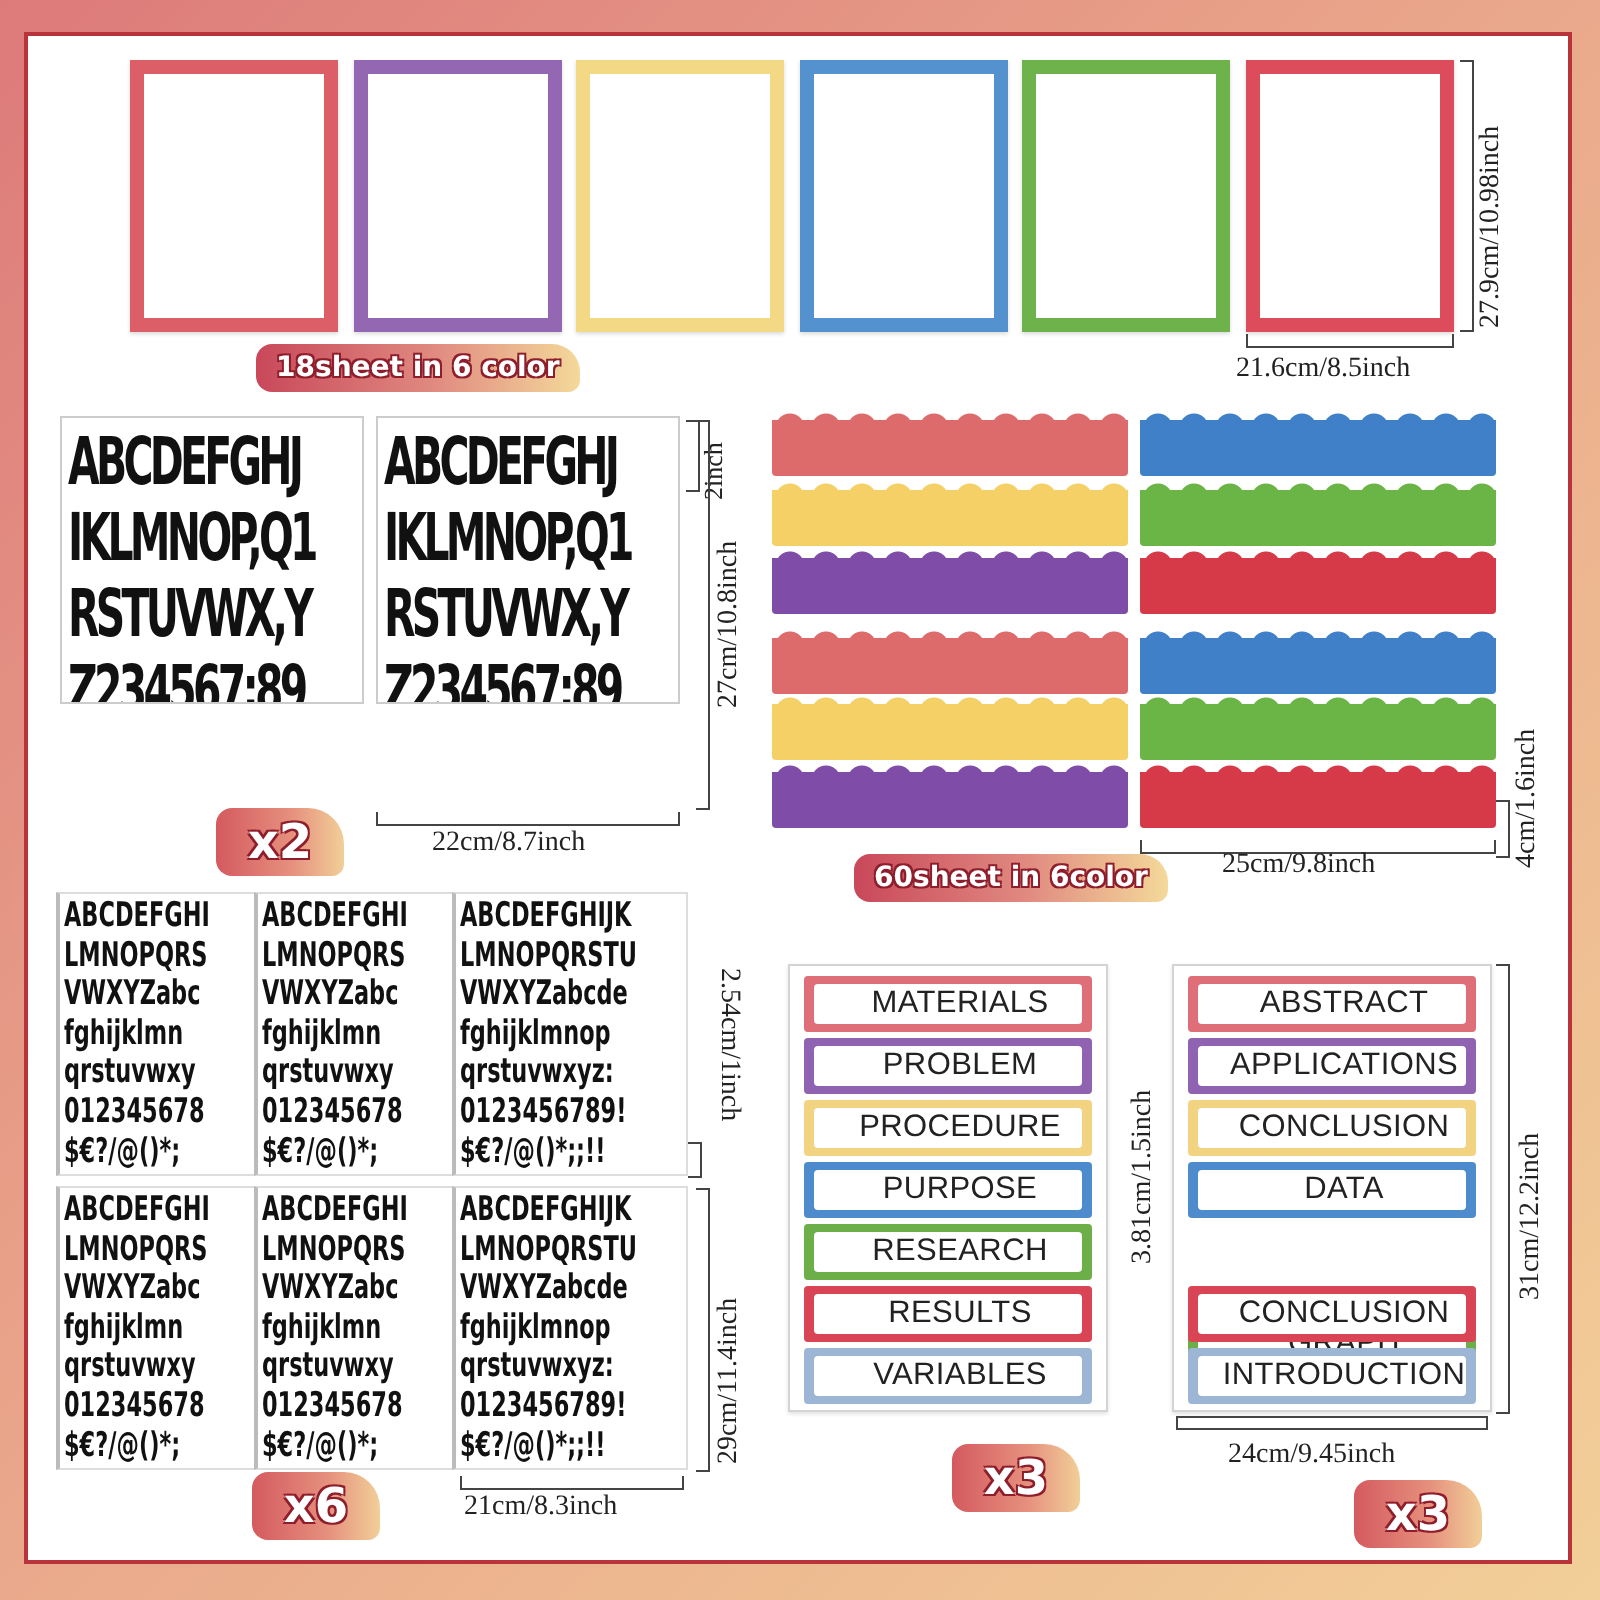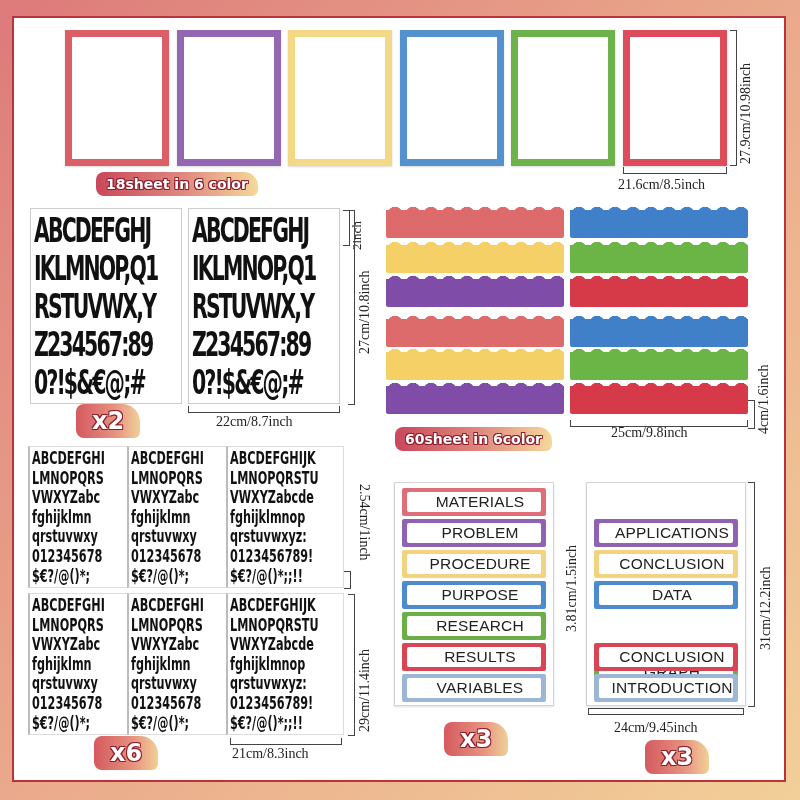--- a/index.html
+++ b/index.html
@@ -28,34 +28,35 @@
   
   .badge {
     position: absolute;
     background: linear-gradient(90deg, #c9485a 0%, #e08a80 55%, #f4d99a 100%);
     border-radius: 8px 14px 6px 8px;
     color: #fff; font-weight: bold;
     font-family: "DejaVu Sans", sans-serif;
     text-shadow: -1px -1px 0 #8f1e2c, 1px -1px 0 #8f1e2c, -1px 1px 0 #8f1e2c, 1px 1px 0 #8f1e2c;
     display: flex; align-items: center; justify-content: center;
     white-space: nowrap;
+    margin-left: 32px;
   }
   .badge.small { font-size: 14px; padding: 0 10px; height: 24px; }
   .badge.qty { font-size: 24px; width: 64px; height: 34px; border-radius: 8px 18px 6px 8px;
     background: linear-gradient(90deg, #d45a5f 0%, #e6917e 60%, #f1cf98 100%); }
 
   
   .dim { position: absolute; font-family: "Liberation Serif", serif; color: #222; font-size: 13px; white-space: nowrap; }
   .dim.v { transform-origin: left top; transform: rotate(-90deg); }
   .bracket-h { position: absolute; height: 7px; border: 1px solid #444; border-top: none; }
   .bracket-v { position: absolute; width: 7px; border: 1px solid #444; border-left: none; }
 
   
   .bigsheet {
-    position: absolute; top: 190px; width: 152px; height: 196px;
+    position: absolute; top: 190px; width: 152px; height: 144px;
     border: 1px solid #ccc; background: #fff; overflow: hidden;
     display: flex; flex-direction: column; justify-content: space-between;
     padding: 3px 3px;
   }
   .bigsheet .row {
     font-family: "DejaVu Sans", sans-serif; font-weight: bold; color: #111;
     font-size: 33px; line-height: 38px; letter-spacing: -3px;
     transform: scaleX(0.62); transform-origin: left center; white-space: nowrap;
   }
 
@@ -272,20 +273,23 @@
       <div class="lbl" style="top: 160px; background: rgb(217, 69, 84);">
           <div class="txt">RESULTS</div>
         </div>
     </div>
     <div class="badge qty" style="left:430px; top:704px;">x3</div>
   </div>
 
   <div>
     <div class="dim v" style="left:550px; top:614px; font-size:14px;">3.81cm/1.5inch</div>
     <div class="labelsheet" style="left:572px; top:464px; width:160px; height:224px;">
+      <div class="lbl" style="top: 5px; background: rgb(222, 111, 120);">
+          <div class="txt">ABSTRACT</div>
+        </div>
       <div class="lbl" style="top: 36px; background: rgb(143, 98, 178);">
           <div class="txt">APPLICATIONS</div>
         </div>
       <div class="lbl" style="top: 67px; background: rgb(241, 211, 130);">
           <div class="txt">CONCLUSION</div>
         </div>
       <div class="lbl" style="top: 98px; background: rgb(77, 139, 205);">
           <div class="txt">DATA</div>
         </div>
       <div class="lbl" style="top: 143px; background: rgb(108, 174, 72); margin-top: 32px;">

